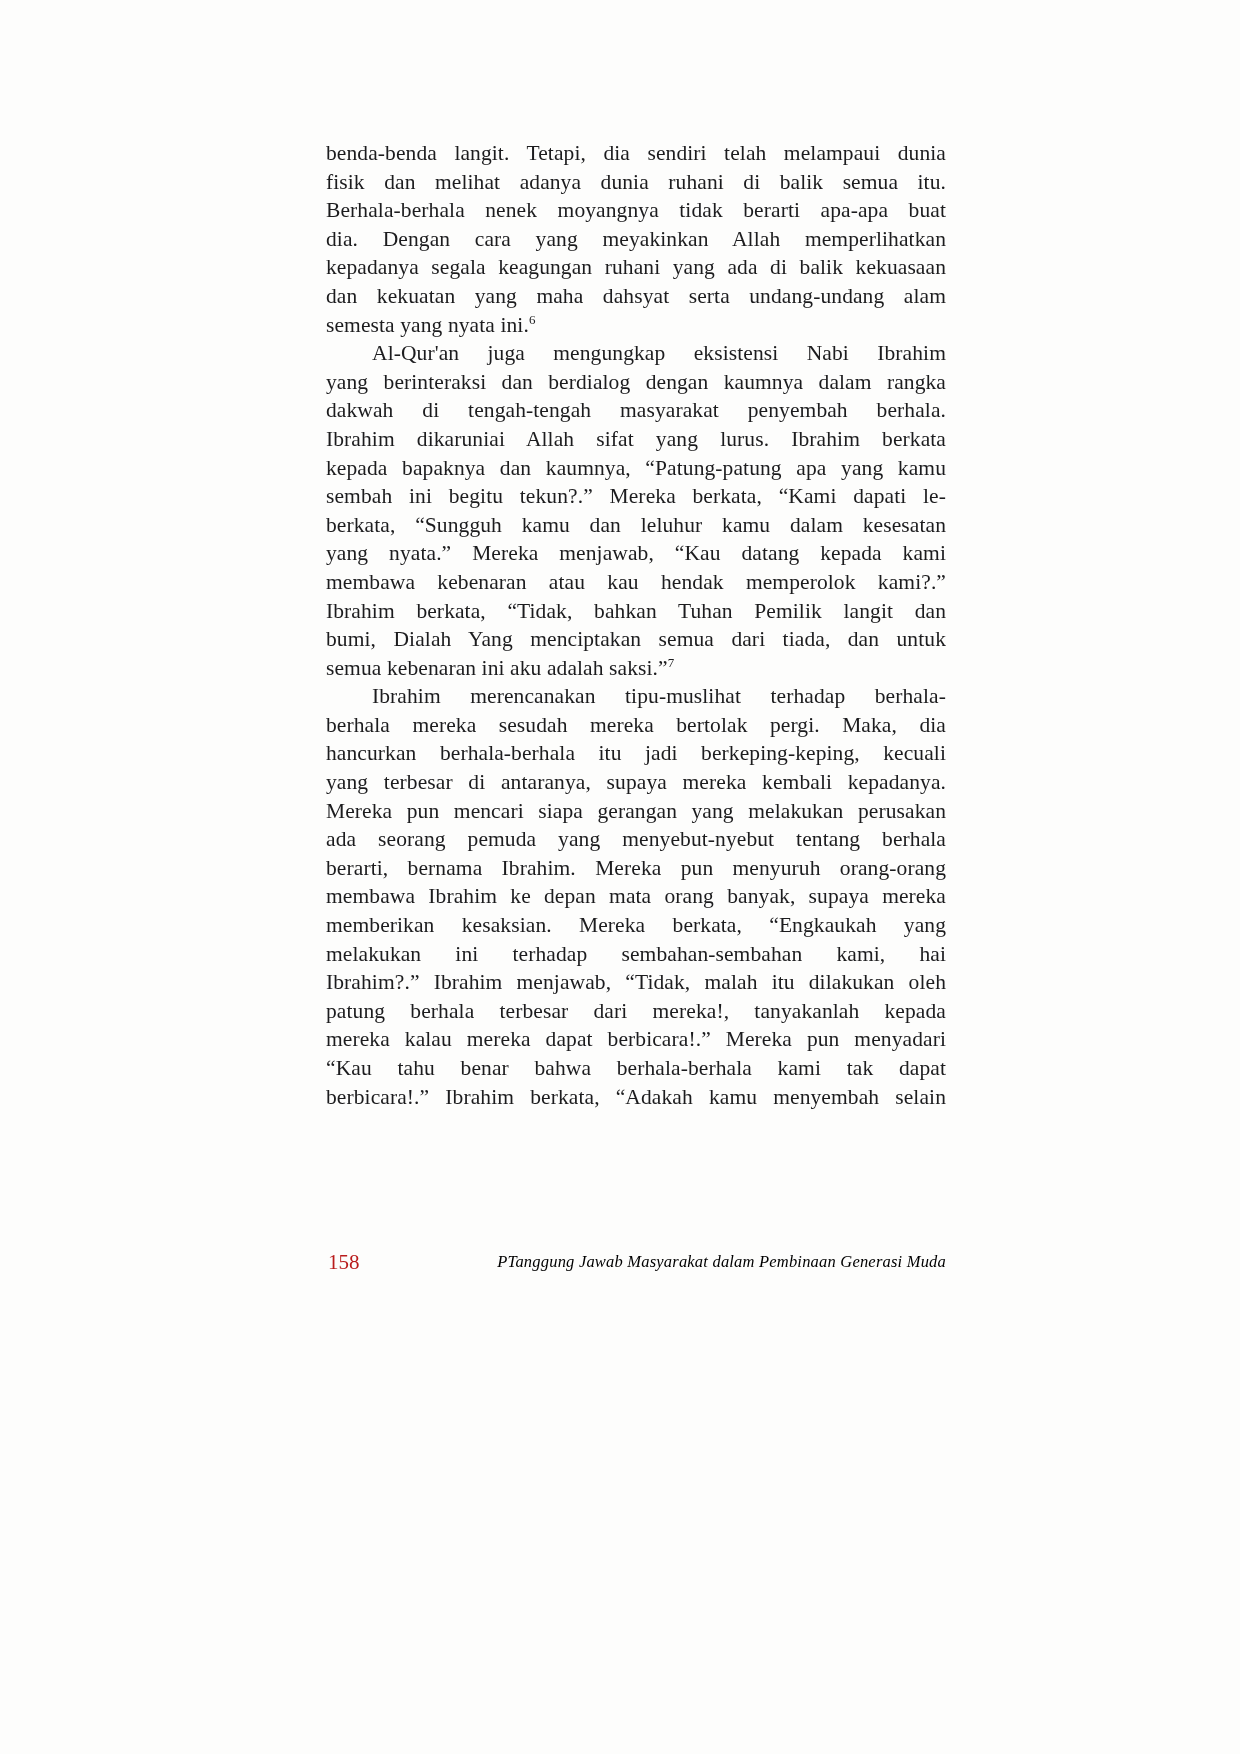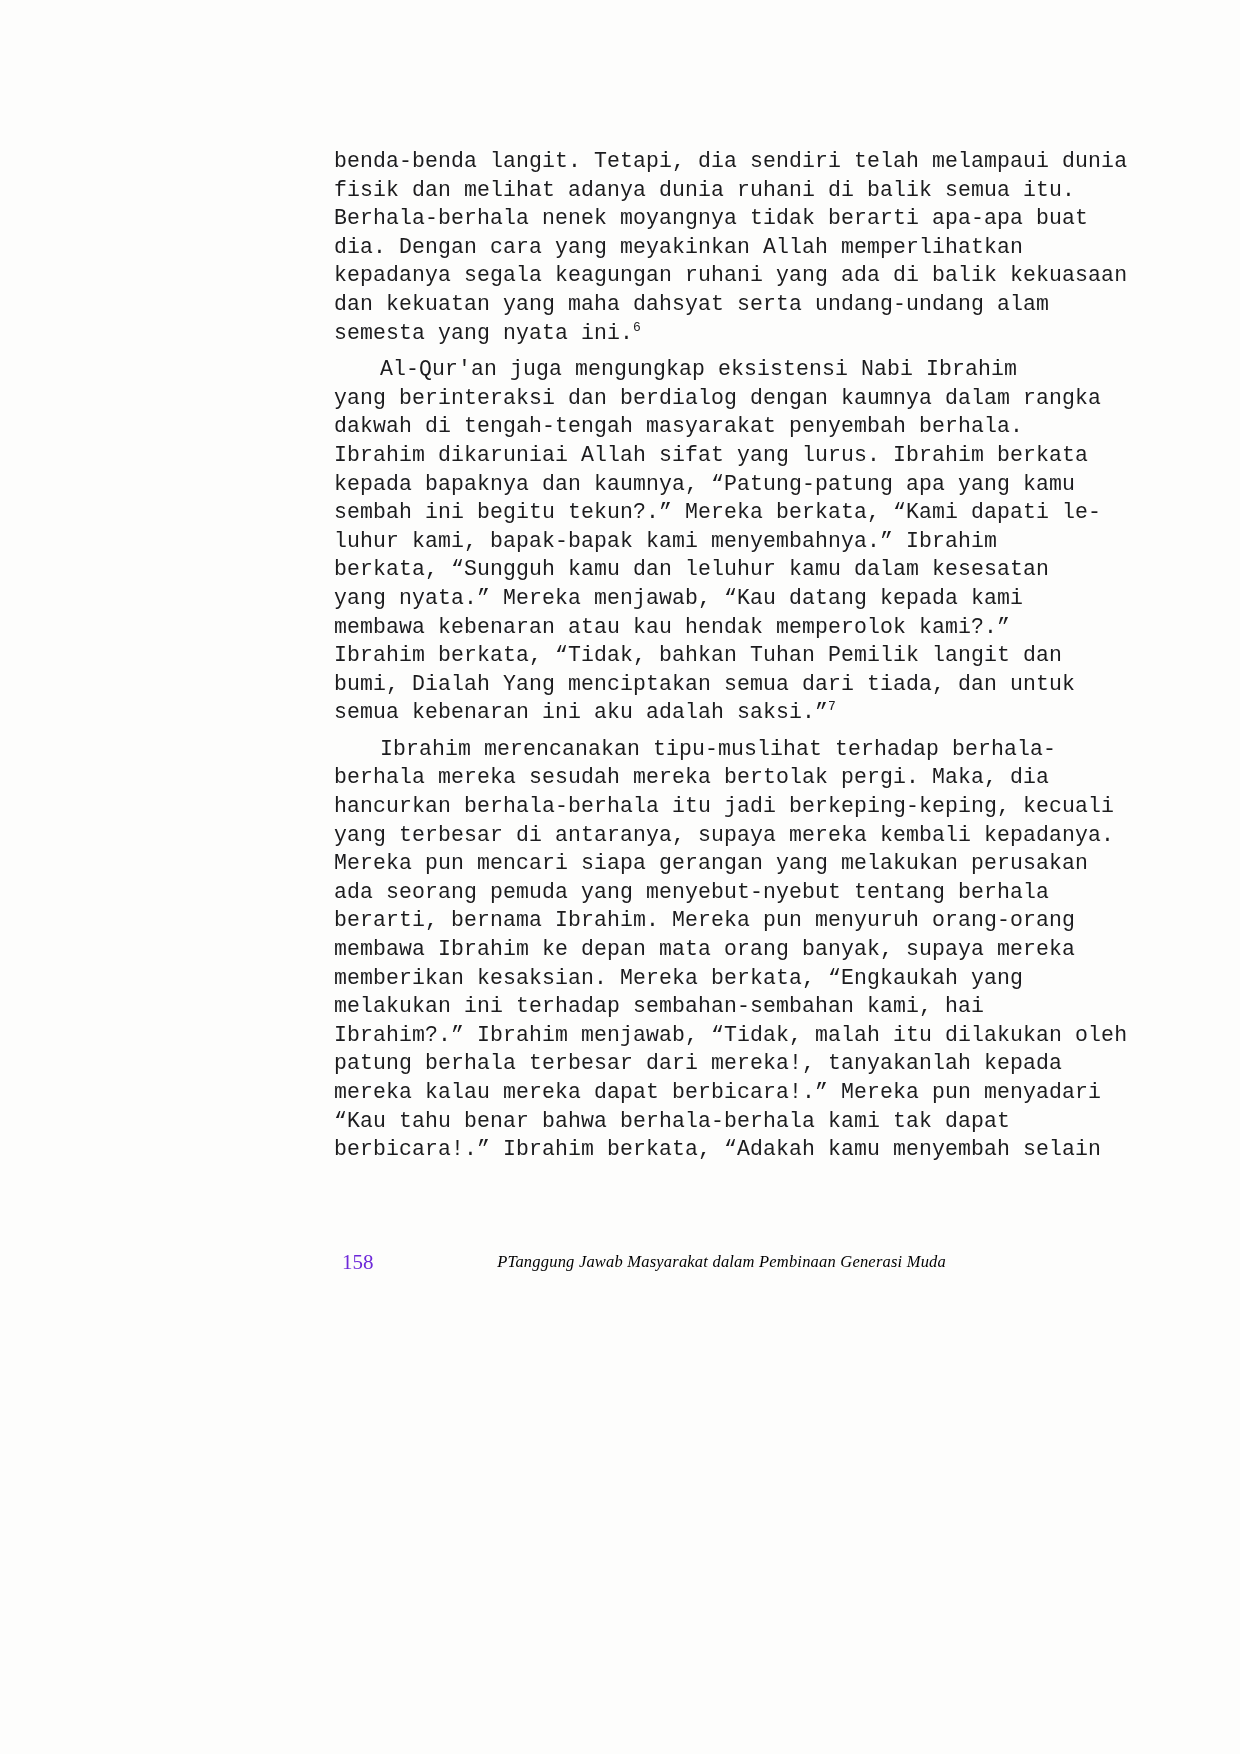--- a/index.html
+++ b/index.html
@@ -15,21 +15,21 @@
     overflow: hidden;
     font-family: "Liberation Serif", "DejaVu Serif", serif;
     color: #1c1c1e;
   }
   .text-block {
     position: absolute;
     left: 326px;
     top: 139px;
     width: 620px;
   }
-  .para { margin: 8px; padding: 0; font-family: Liberation Mono, monospace; }
+  .para { margin: 0; padding: 0; }
   .line {
     height: 28.6px;
     line-height: 28.6px;
     font-size: 21.5px;
     text-align: justify;
     text-align-last: justify;
     text-justify: inter-word;
     white-space: nowrap;
     letter-spacing: 0.1px;
   }
@@ -48,24 +48,24 @@
   }
   .footer {
     position: absolute;
     left: 326px;
     top: 1248px;
     width: 620px;
     height: 30px;
   }
   .page-number {
     position: absolute;
-    left: 16px;
+    left: 2px;
     top: 2px;
     font-size: 21px;
-    color: #6d28d9;
+    color: #b91c1c;
   }
   .running-title {
     position: absolute;
     right: 0;
     top: 4px;
     font-size: 16.5px;
     font-style: italic;
     color: #000000;
     letter-spacing: 0.2px;
   }
@@ -84,21 +84,20 @@
         <div class="line">dan kekuatan yang maha dahsyat serta undang-undang alam</div>
         <div class="line last">semesta yang nyata ini.<sup>6</sup></div>
       </div>
       <div class="para">
         <div class="line first">Al-Qur'an juga mengungkap eksistensi Nabi Ibrahim</div>
         <div class="line">yang berinteraksi dan berdialog dengan kaumnya dalam rangka</div>
         <div class="line">dakwah di tengah-tengah masyarakat penyembah berhala.</div>
         <div class="line">Ibrahim dikaruniai Allah sifat yang lurus. Ibrahim berkata</div>
         <div class="line">kepada bapaknya dan kaumnya, “Patung-patung apa yang kamu</div>
         <div class="line">sembah ini begitu tekun?.” Mereka berkata, “Kami dapati le-</div>
-        <div class="line">luhur kami, bapak-bapak kami menyembahnya.” Ibrahim</div>
         <div class="line">berkata, “Sungguh kamu dan leluhur kamu dalam kesesatan</div>
         <div class="line">yang nyata.” Mereka menjawab, “Kau datang kepada kami</div>
         <div class="line">membawa kebenaran atau kau hendak memperolok kami?.”</div>
         <div class="line">Ibrahim berkata, “Tidak, bahkan Tuhan Pemilik langit dan</div>
         <div class="line">bumi, Dialah Yang menciptakan semua dari tiada, dan untuk</div>
         <div class="line last">semua kebenaran ini aku adalah saksi.”<sup>7</sup></div>
       </div>
       <div class="para">
         <div class="line first">Ibrahim merencanakan tipu-muslihat terhadap berhala-</div>
         <div class="line">berhala mereka sesudah mereka bertolak pergi. Maka, dia</div>

